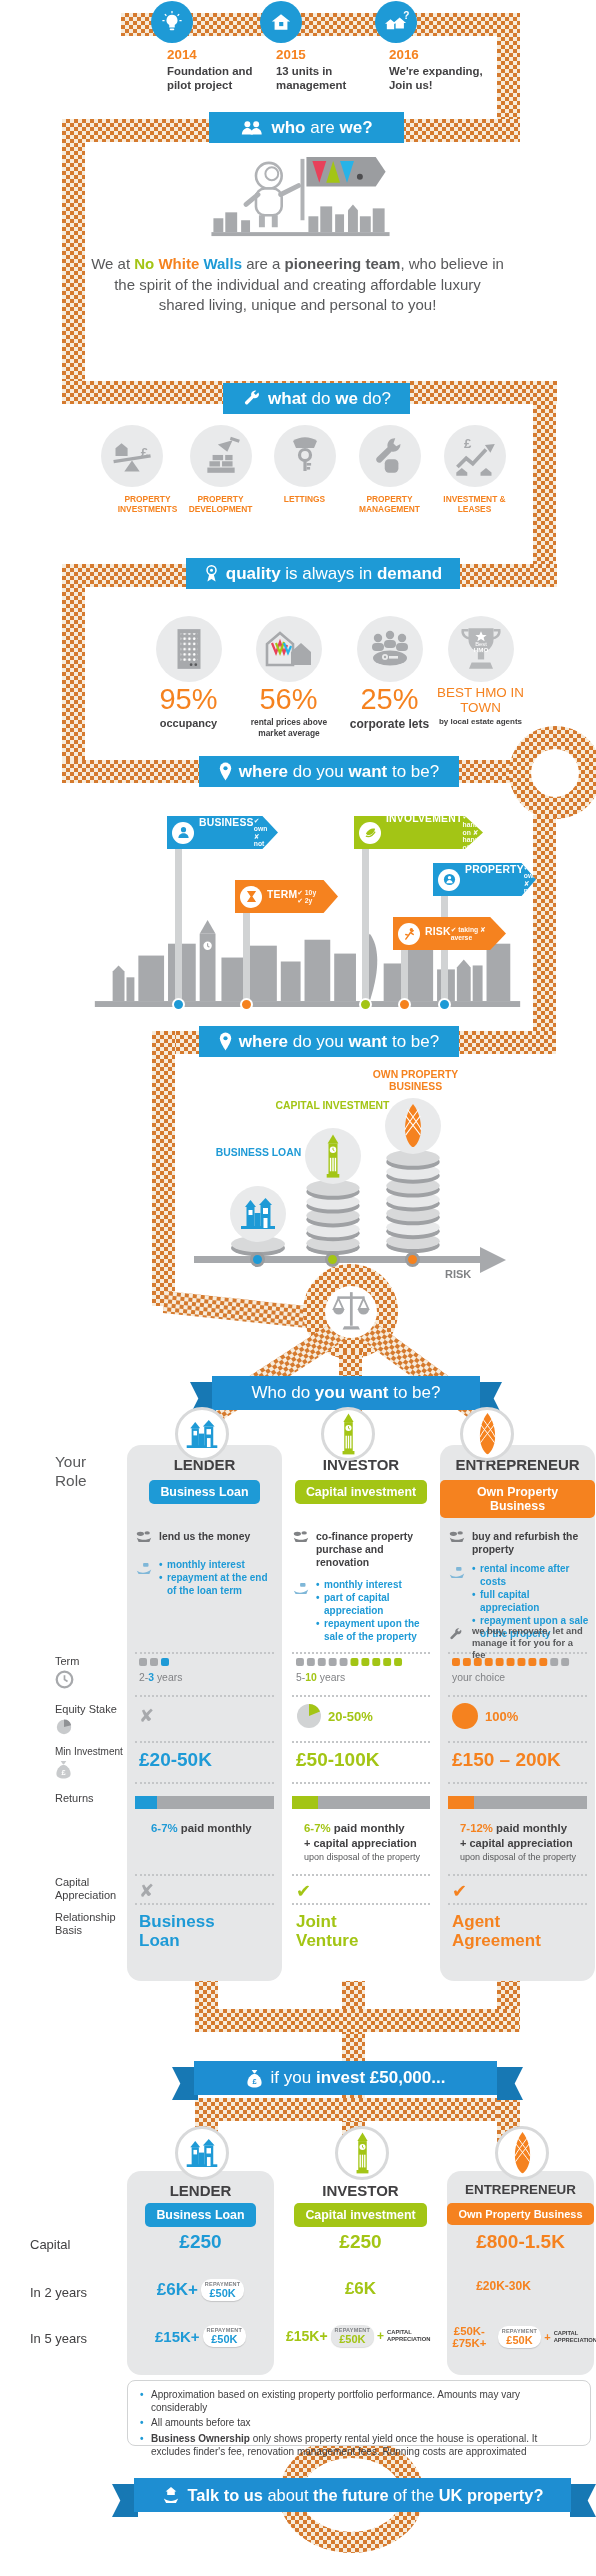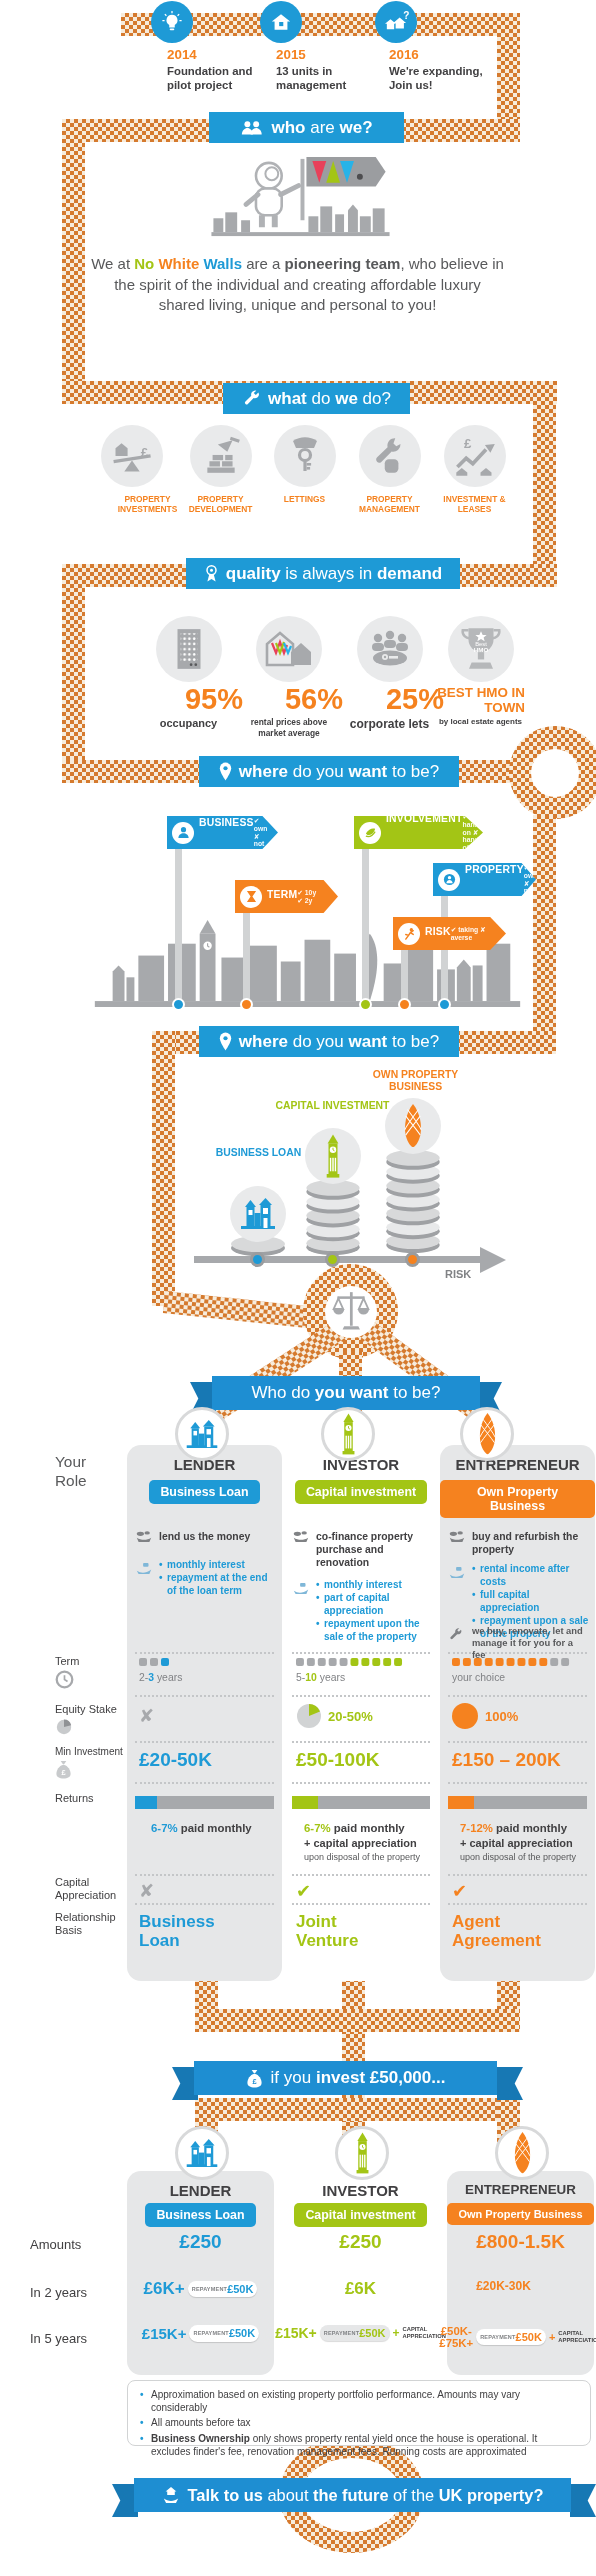--- a/index.html
+++ b/index.html
@@ -18,21 +18,21 @@
 .run-b{font-weight:700}
 .run-blue{color:#1e9ad6;font-weight:700}
 .run-green{color:#a3c515;font-weight:700}
 .run-orange{color:#f5821f;font-weight:700}
 .tl-circle{position:absolute;width:42px;height:42px;border-radius:50%;background:#1e9ad6;display:flex;align-items:center;justify-content:center;z-index:3}
 .tl-year{position:absolute;color:#f5821f;font-weight:700;font-size:13.4px;z-index:3}
 .tl-text{position:absolute;font-size:11.4px;font-weight:700;color:#414042;line-height:1.25;z-index:3}
 .intro{position:absolute;left:91px;top:254px;width:413px;text-align:center;font-size:15px;line-height:1.38;color:#58595b;z-index:3}
 .svc-circle,.stat-circle{position:absolute;border-radius:50%;background:#e9eaeb;display:flex;align-items:center;justify-content:center;z-index:3}
 .svc-label{position:absolute;width:91px;text-align:center;color:#f5821f;font-weight:700;font-size:8.4px;line-height:1.2;z-index:3}
-.stat-val{position:absolute;text-align:right;color:#f5821f;font-weight:700;z-index:3}
+.stat-val{position:absolute;text-align:center;color:#f5821f;font-weight:400;z-index:3}
 .stat-label{position:absolute;text-align:center;color:#414042;z-index:3}
 .flag{position:absolute;height:33px;color:#fff;display:flex;align-items:center;gap:5px;padding:3px 16px 3px 5px;clip-path:polygon(0 0,86% 0,100% 50%,86% 100%,0 100%);z-index:5}
 .fbg-blue{background:#1e9ad6}.fbg-green{background:#a3c515}.fbg-orange{background:#f5821f}
 .fl-circ{width:22px;height:22px;border-radius:50%;background:#fff;display:flex;align-items:center;justify-content:center;flex:0 0 22px}
 .fl-txt{display:flex;flex-direction:row;line-height:1.12}
 .fl-label{font-weight:700;font-size:10.4px;letter-spacing:0.2px}
 .fl-opts{font-size:6.8px;font-weight:700;opacity:.95}
 .pole{position:absolute;width:7px;background:#d1d3d4;z-index:2}
 .bdot{position:absolute;width:13px;height:13px;border-radius:50%;z-index:4;border:2px solid #fff}
 .rc-label{position:absolute;text-align:center;font-weight:700;font-size:10.4px;line-height:1.15;z-index:4}
@@ -56,21 +56,21 @@
 .mark{position:absolute;font-size:18px;font-weight:700;z-index:6}
 .bar{position:absolute;height:13px;background:#a7a9ac;z-index:6}
 .bar i{position:absolute;left:0;top:0;bottom:0;display:block}
 .ret1{position:absolute;font-size:11.4px;font-weight:700;color:#414042;z-index:6}
 .ret2{position:absolute;font-size:11px;font-weight:700;color:#414042;z-index:6}
 .ret3{position:absolute;font-size:9px;color:#58595b;z-index:6}
 .basis{position:absolute;font-size:17px;font-weight:700;line-height:1.1;z-index:6}
 .c-blue{color:#1e9ad6}.c-green{color:#a3c515}.c-orange{color:#f5821f}.c-gray{color:#a7a9ac}
 .t2lab{position:absolute;font-size:13px;color:#414042;z-index:6}
 .t2val{position:absolute;font-weight:700;text-align:center;display:flex;align-items:center;justify-content:center;gap:3px;z-index:6}
-.tag{display:inline-flex;flex-direction:row;align-items:center;border-radius:10px;padding:2px 4px;line-height:1.1;box-shadow:0 1px 1px rgba(0,0,0,.15)}
+.tag{display:inline-flex;flex-direction:column;align-items:center;border-radius:10px;padding:2px 4px;line-height:1.1;box-shadow:0 1px 1px rgba(0,0,0,.15)}
 .tag .tl{font-size:5.5px;color:#808285;font-weight:700;letter-spacing:0.2px}
 .tag .tv{font-size:11px;font-weight:700}
 .capw{display:inline-block;width:48px;font-size:5.8px;color:#414042;font-weight:700;line-height:1.2;text-align:left}
 .fnote{position:absolute;left:127px;top:2380px;width:464px;height:66px;background:#fff;border:1px solid #d1d3d4;border-radius:8px;z-index:6;padding:7px 12px 0 10px}
 .fnote ul{list-style:none}
 .fnote li{font-size:10px;color:#414042;line-height:1.32;padding-left:13px;position:relative;margin-bottom:2px}
 .fnote li::before{content:"•";color:#1e9ad6;position:absolute;left:2px;font-weight:700}
 .pie-full{position:absolute;width:26px;height:26px;border-radius:50%;z-index:6}
 .eqval{position:absolute;font-size:13px;font-weight:700;z-index:6}
 .yourrole{position:absolute;left:55px;top:1452px;width:60px;font-size:15.4px;color:#58595b;line-height:1.25;z-index:6}
@@ -817,21 +817,21 @@
   <div class="card" style="left:447px;top:2171px;width:147px;height:204px"></div>
 
   <div class="col-name" style="left:127px;top:2182px;width:147px">LENDER</div>
   <div class="col-name" style="left:281px;top:2182px;width:159px">INVESTOR</div>
   <div class="col-name" style="left:447px;top:2182px;width:147px;font-size:13.4px">ENTREPRENEUR</div>
 
   <div class="badge" style="left:127px;top:2203px;width:147px"><span class="bg-blue">Business Loan</span></div>
   <div class="badge" style="left:281px;top:2203px;width:159px"><span class="bg-green">Capital investment</span></div>
   <div class="badge" style="left:447px;top:2203px;width:147px"><span class="bg-orange" style="font-size:11px">Own Property Business</span></div>
 
-  <div class="t2lab" style="left:30px;top:2237px">Amounts</div>
+  <div class="t2lab" style="left:30px;top:2237px">Capital</div>
   <div class="t2lab" style="left:30px;top:2285px">In 2 years</div>
   <div class="t2lab" style="left:30px;top:2331px">In 5 years</div>
 
   <div class="t2val c-blue" style="left:127px;top:2231px;width:147px;font-size:19px">
       <span>£250</span>
     </div>
   <div class="t2val c-green" style="left:281px;top:2231px;width:159px;font-size:19px">
       <span>£250</span>
     </div>
   <div class="t2val c-orange" style="left:447px;top:2231px;width:147px;font-size:19px">

